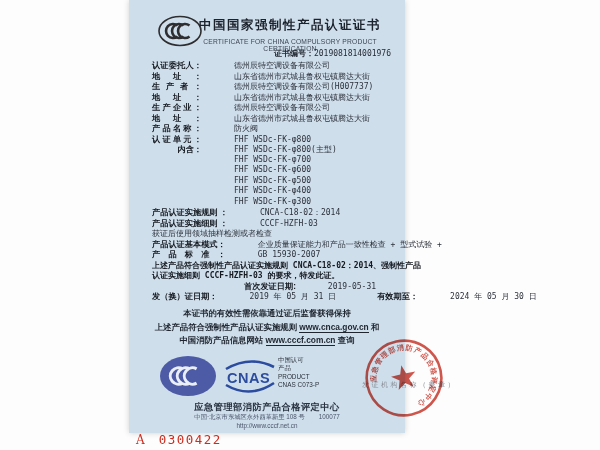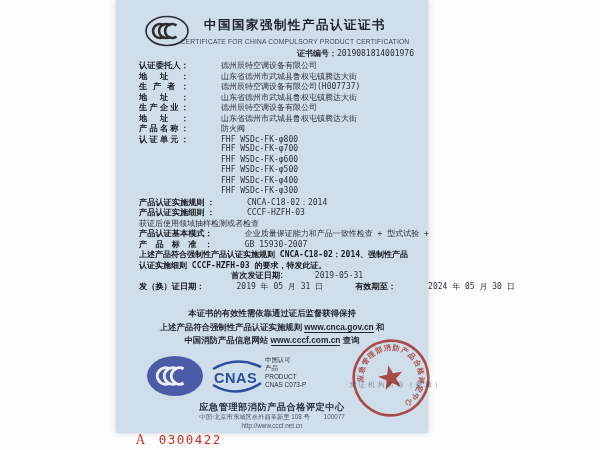--- a/index.html
+++ b/index.html
@@ -1,39 +1,39 @@
 <!DOCTYPE html>
 <html><head>
 <meta charset="utf-8">
 <style>
   html,body{margin:0;padding:0;background:#fff;}
   .stage{position:relative;width:600px;height:450px;background:#fdfdfd;overflow:hidden;
          font-family:"Liberation Sans",sans-serif;}
-  .paper{position:absolute;left:116px;top:0;width:312px;height:433px;
+  .paper{position:absolute;left:129px;top:0;width:276px;height:433px;
          background:linear-gradient(135deg,#cfdeeb 0%,#d7e4f0 48%,#cddceا 48%,#cddcea 100%);
          background-color:#cfdeeb;box-shadow:0 0 6px rgba(0,0,0,.18);}
   
   .ccc-top{position:absolute;left:28px;top:14px;width:46px;height:34px;}
   .hd{position:absolute;left:56px;right:10px;top:17px;text-align:center;}
   .title{font-size:12.5px;font-weight:bold;color:#1c222c;letter-spacing:1.5px;}
   .subtitle{margin-top:4px;font-size:6.7px;color:#3d4654;letter-spacing:.2px;}
   .certno{position:absolute;right:14px;top:48px;font-size:8px;color:#262c36;}
   .certno .lbl{font-weight:bold;}
   .mono{font-family:"DejaVu Sans Mono",monospace;}
   
   .body{position:absolute;left:23px;right:10px;top:60px;}
   .line{display:flex;align-items:baseline;height:10.5px;font-size:8.2px;color:#2c313b;white-space:nowrap;gap:32px;}
   .line .lbl{font-weight:bold;color:#14181f;}
   .line.lw .lbl{flex:0 0 50px;text-align:justify;text-align-last:justify;}
   .line.lr .lbl{flex:0 0 50px;text-align:right;}
   .line .spacer{flex:0 0 50px;}
   .line .val{font-family:"DejaVu Sans Mono","Liberation Sans",sans-serif;font-size:8px;}
   .line.boldline{font-weight:bold;color:#14181f;}
   .line.center{padding-left:92px;}
-  .line .lbl2{font-weight:bold;color:#14181f;}
+  .line .lbl2{font-weight:bold;color:#14181f;margin-left:9px;}
   
   .notice{position:absolute;left:0;right:0;top:307px;text-align:center;
           font-size:8.4px;font-weight:bold;color:#1f2630;line-height:13.5px;z-index:1;}
   .notice .link{border-bottom:1px solid #1f2630;padding-bottom:0;}
   
   .ccc-bottom{position:absolute;left:28px;top:354px;width:62px;height:44px;}
   .cnas-logo{position:absolute;left:92px;top:356px;width:58px;height:40px;}
   .cnas-block{position:absolute;left:149px;top:356px;font-size:6.4px;line-height:8.3px;color:#2b313c;}
   .seal-placeholder{position:absolute;left:233px;top:380px;width:100px;font-size:7px;
           letter-spacing:2.5px;color:#8a9099;z-index:2;white-space:nowrap;}
@@ -99,20 +99,24 @@
           <span class="lbl">地址：</span>
           <span class="val">山东省德州市武城县鲁权屯镇腾达大街</span>
         </div>
         <div class="line lw">
           <span class="lbl">产品名称：</span>
           <span class="val">防火阀</span>
         </div>
         <div class="line lw">
           <span class="lbl">认证单元：</span>
           <span class="val">FHF WSDc-FK-φ800</span>
+        </div>
+        <div class="line lr">
+          <span class="lbl">内含：</span>
+          <span class="val">FHF WSDc-FK-φ800(主型)</span>
         </div>
         <div class="line ind">
           <span class="spacer"></span>
           <span class="val">FHF WSDc-FK-φ700</span>
         </div>
         <div class="line ind">
           <span class="spacer"></span>
           <span class="val">FHF WSDc-FK-φ600</span>
         </div>
         <div class="line ind">

